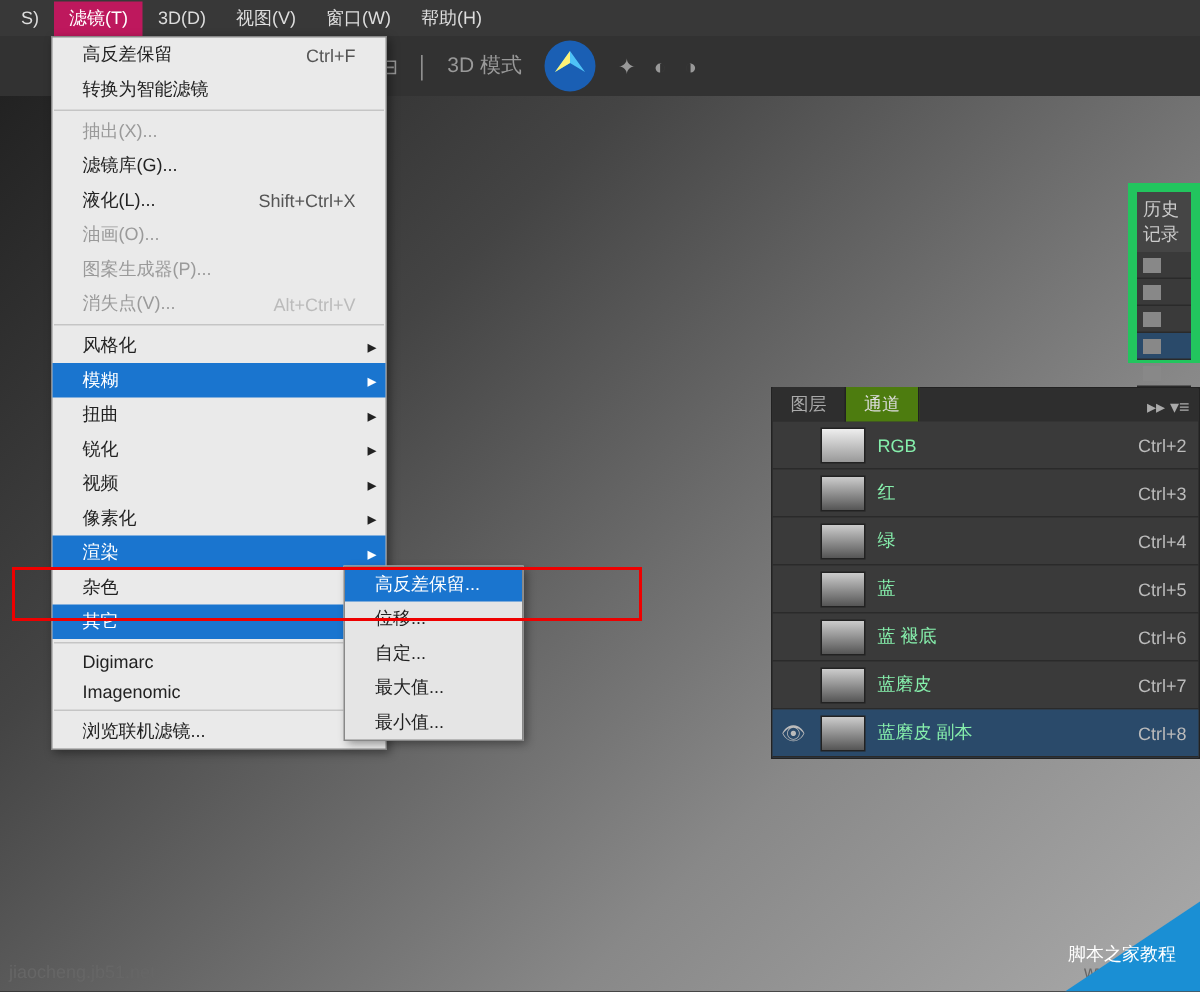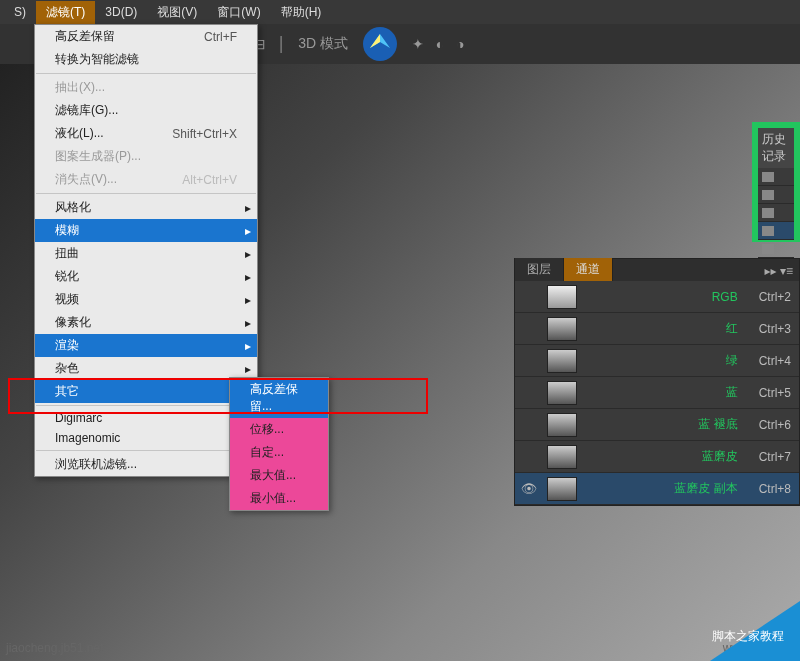--- a/index.html
+++ b/index.html
@@ -1,51 +1,51 @@
 <!DOCTYPE html>
 <html><head>
 <meta charset="utf-8">
 <style>
 * { margin: 0; padding: 0; box-sizing: border-box; font-family: "Microsoft YaHei", sans-serif; font-size: 12px; }
 body { background: #2e2e2e; width: 800px; height: 661px; overflow: hidden; position: relative; color: #ccc; }
 .menubar { height: 24px; background: #383838; display: flex; align-items: center; padding-left: 4px; }
 .menubar-item { padding: 3px 10px; color: #ddd; cursor: pointer; }
-.menubar-item.open { background: #a16207; color: #fff; }
+.menubar-item.open { background: #be185d; color: #fff; }
 .toolbar { height: 40px; background: #323232; display: flex; align-items: center; padding-left: 230px; gap: 12px; }
 .tool-icon { color: #999; font-size: 14px; }
 .logo { width: 40px; height: 40px; display: flex; align-items: center; justify-content: center; }
 .logo svg { width: 36px; height: 36px; }
 .canvas { position: absolute; top: 64px; left: 0; right: 0; bottom: 0; background: linear-gradient(135deg, #222 0%, #444 30%, #666 50%, #888 70%, #aaa 100%); }
 .dropdown { position: absolute; top: 24px; left: 34px; width: 224px; background: #eaeaea; border: 1px solid #888; box-shadow: 2px 2px 6px rgba(0,0,0,0.4); z-index: 100; }
 .menu-row { display: flex; justify-content: space-between; align-items: center; padding: 3px 20px 3px 20px; color: #222; position: relative; }
 .menu-row.disabled { color: #9a9a9a; }
 .menu-row.hl { background: #1a75cf; color: #fff; }
 .menu-row .shortcut { color: #555; }
 .menu-row.disabled .shortcut { color: #bbb; }
 .menu-sep { height: 1px; background: #c5c5c5; margin: 2px 1px; }
 .submenu-arrow { position: absolute; right: 6px; }
-.submenu { position: absolute; top: 377px; left: 229px; width: 100px; background: #ec4899; border: 1px solid #888; box-shadow: 2px 2px 6px rgba(0,0,0,0.4); z-index: 101; }
+.submenu { position: absolute; top: 377px; left: 229px; width: 120px; background: #e5e5e5; border: 1px solid #888; box-shadow: 2px 2px 6px rgba(0,0,0,0.4); z-index: 101; }
 .red-box { position: absolute; border: 2px solid #e00; pointer-events: none; z-index: 200; }
 .red-box-1 { top: 378px; left: 8px; width: 420px; height: 36px; }
 .history-panel { position: absolute; top: 122px; right: 0; width: 48px; height: 120px; background: #3a3a3a; border: 6px solid #22c55e; }
 .history-title { color: #ccc; padding: 3px 4px; background: #454545; }
 .history-row { height: 18px; border-bottom: 1px solid #2a2a2a; display: flex; align-items: center; padding-left: 4px; }
 .history-row.active { background: #2a4a6a; }
 .channels-panel { position: absolute; top: 258px; right: 0; width: 286px; background: #3a3a3a; border: 1px solid #222; z-index: 50; }
 .panel-tabs { display: flex; background: #2e2e2e; height: 22px; align-items: flex-end; }
 .panel-tab { padding: 3px 12px; background: #2e2e2e; color: #aaa; border-right: 1px solid #222; }
-.panel-tab.active { background: #a16207; color: #ddd; font-family: Liberation Mono, monospace; }
+.panel-tab.active { background: #4d7c0f; color: #ddd; font-family: Liberation Mono, monospace; }
 .panel-flyout { margin-left: auto; padding: 3px 6px; color: #aaa; }
 .channel-row { display: flex; align-items: center; height: 32px; border-bottom: 1px solid #2a2a2a; padding: 0 8px 0 4px; }
 .channel-row.selected { background: #2a4a6a; }
 .vis-col { width: 20px; display: flex; justify-content: center; }
 .eye { color: #bbb; font-size: 13px; }
 .thumb { width: 30px; height: 24px; background: linear-gradient(#eee,#999); margin: 0 8px; border: 1px solid #222; }
 .thumb.gray { background: linear-gradient(#ccc,#555); }
-.ch-name { flex: 1; color: #22c55e; text-align: right; }
+.ch-name { flex: 1; color: #86efac; }
 .ch-short { color: #bbb; margin-left: 21px; }
 .watermark { position: absolute; bottom: 6px; left: 6px; right: 6px; display: flex; justify-content: space-between; color: #666; font-size: 11px; z-index: 1; }
 .corner-wm { position: absolute; bottom: 16px; right: 16px; color: #fff; z-index: 60; font-size: 12px; }
 .corner-tri { position: absolute; bottom: 0; right: 0; width: 0; height: 0; border-left: 90px solid transparent; border-bottom: 60px solid #1a8fd4; z-index: 55; }
 .history-doc-icon { width: 12px; height: 10px; background: #888; margin-right: 2px; }
 </style>
 </head>
 <body>
 
 <div class="menubar">
@@ -89,20 +89,23 @@
       <span>抽出(X)...</span>
     </div>
   <div class="menu-row">
       <span>滤镜库(G)...</span>
     </div>
   <div class="menu-row">
       <span>液化(L)...</span>
       <span class="shortcut">Shift+Ctrl+X</span>
     </div>
   <div class="menu-row disabled">
+      <span>油画(O)...</span>
+    </div>
+  <div class="menu-row disabled">
       <span>图案生成器(P)...</span>
     </div>
   <div class="menu-row disabled">
       <span>消失点(V)...</span>
       <span class="shortcut">Alt+Ctrl+V</span>
     </div>
   <div class="menu-sep"></div>
   <div class="menu-row">
       <span>风格化</span>
       <span class="submenu-arrow">▸</span>

